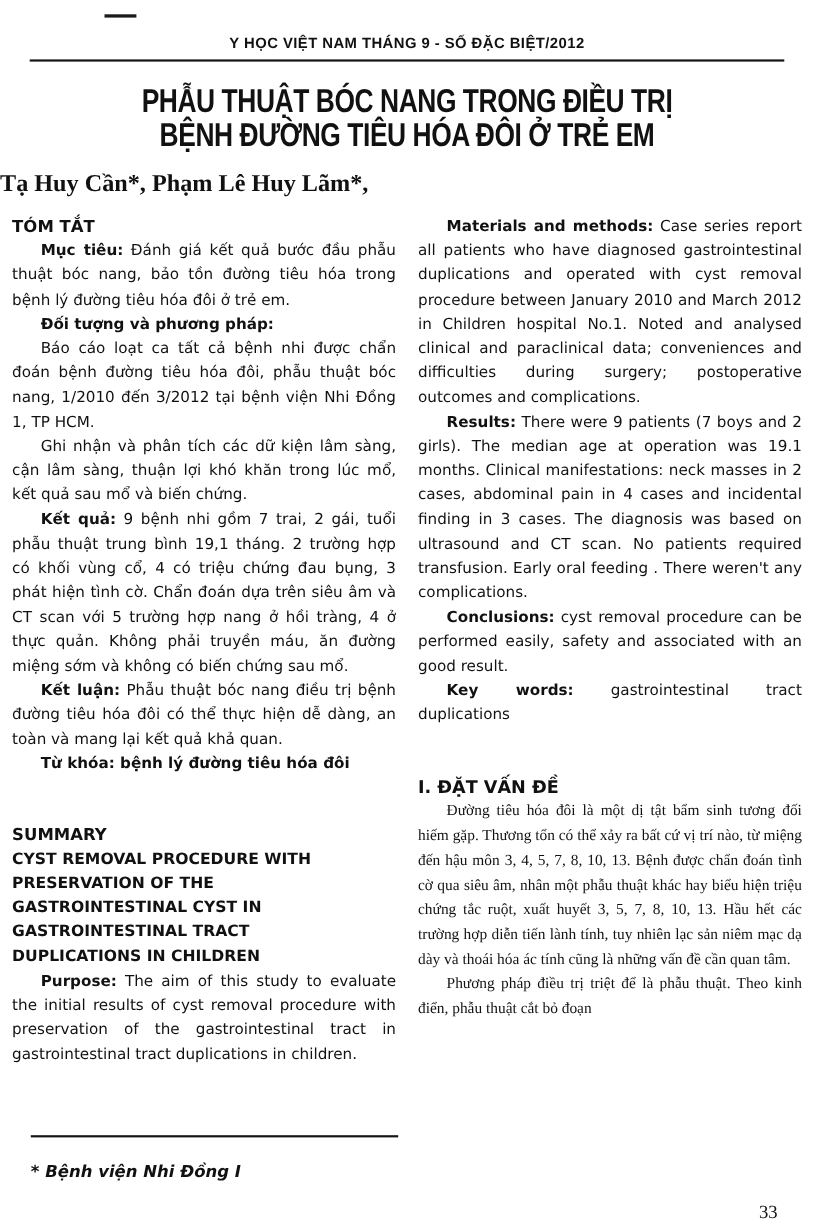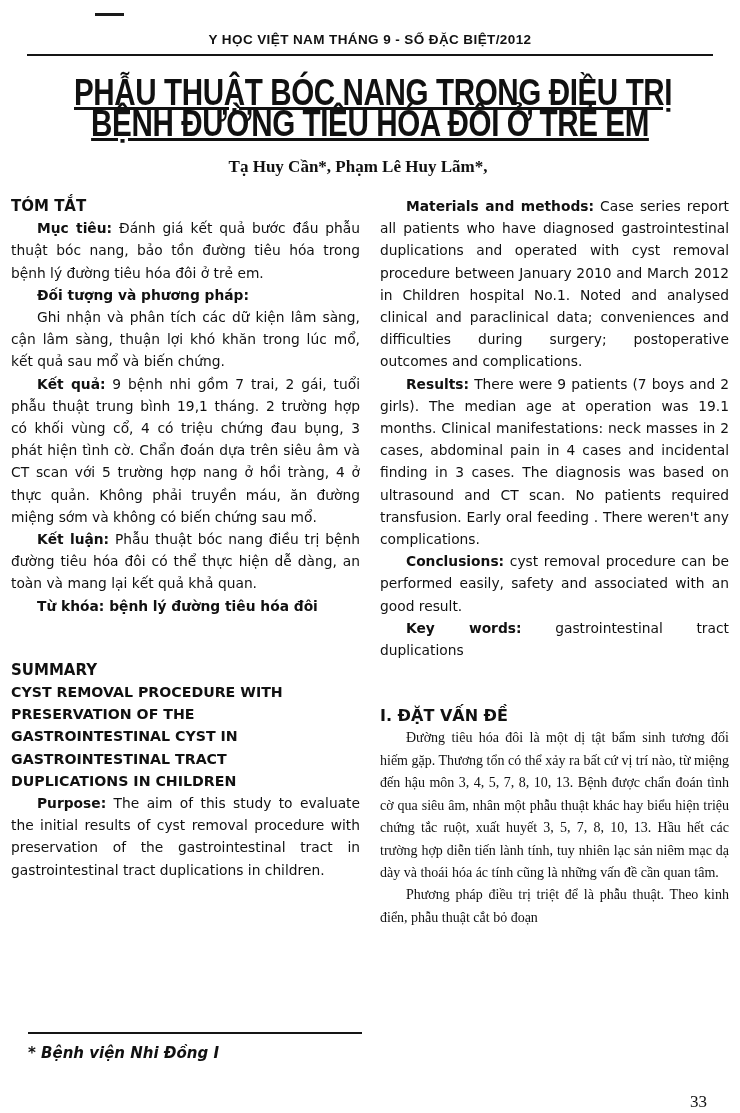--- a/index.html
+++ b/index.html
@@ -26,33 +26,32 @@
   .header-rule{
     margin:7px 27px 0 27px;
     height:0;
     border-top:2.5px solid #151515;
   }
   .article-title{
     margin-top:21px;
     text-align:center;
     font-family:"Liberation Sans",sans-serif;
     font-weight:800;
-    font-size:37px;
+    font-size:30px;
     line-height:31px;
     letter-spacing:-.5px;
-    text-decoration:underline;
   }
   .article-title .tline{display:block;transform:scaleX(.80);transform-origin:50% 50%;white-space:nowrap;}
   .authors{
     margin-top:16px;
     padding-right:24px;
-    text-align:center;
+    text-align:left;
     font-family:"Liberation Serif",serif;
     font-weight:bold;
-    font-size:17px;
+    font-size:22px;
     line-height:24px;
   }
   .columns{
     display:flex;
     gap:20px;
     padding:0 11px;
     margin-top:16px;
   }
   .col{flex:1;min-width:0;}
   .sec-heading{
@@ -92,21 +91,21 @@
     line-height:22.4px;
     text-align:justify;
     text-indent:26px;
   }
   .footnote{
     position:absolute;
     left:28px;top:1032px;
     width:334px;
     background:#fff;
     border-top:2.5px solid #151515;
-    padding-top:10px;
+    padding-top:22px;
     font-style:italic;
     font-weight:600;
     font-size:15px;
     font-family:"DejaVu Sans",sans-serif;
   }
   .page-number{
     position:absolute;
     right:33px;top:1092px;
     font-family:"Liberation Serif",serif;
     font-size:17px;
@@ -133,20 +132,21 @@
 
   <div class="columns">
 
     <div class="col">
       <h2 class="sec-heading">TÓM TẮT</h2>
 
       <p class="ab"><span class="b">Mục tiêu:</span> <span>Đánh giá kết quả bước đầu phẫu thuật bóc nang, bảo tồn đường tiêu hóa trong bệnh lý đường tiêu hóa đôi ở trẻ em.</span></p>
 
       <p class="standalone-label">Đối tượng và phương pháp:</p>
 
+      <p class="ab">Báo cáo loạt ca tất cả bệnh nhi được chẩn đoán bệnh đường tiêu hóa đôi, phẫu thuật bóc nang, 1/2010 đến 3/2012 tại bệnh viện Nhi Đồng 1, TP HCM.</p>
 
       <p class="ab">Ghi nhận và phân tích các dữ kiện lâm sàng, cận lâm sàng, thuận lợi khó khăn trong lúc mổ, kết quả sau mổ và biến chứng.</p>
 
       <p class="ab"><span class="b">Kết quả:</span> <span>9 bệnh nhi gồm 7 trai, 2 gái, tuổi phẫu thuật trung bình 19,1 tháng. 2 trường hợp có khối vùng cổ, 4 có triệu chứng đau bụng, 3 phát hiện tình cờ. Chẩn đoán dựa trên siêu âm và CT scan với 5 trường hợp nang ở hồi tràng, 4 ở thực quản. Không phải truyền máu, ăn đường miệng sớm và không có biến chứng sau mổ.</span></p>
 
       <p class="ab"><span class="b">Kết luận:</span> <span>Phẫu thuật bóc nang điều trị bệnh đường tiêu hóa đôi có thể thực hiện dễ dàng, an toàn và mang lại kết quả khả quan.</span></p>
 
       <p class="standalone-label">Từ khóa: bệnh lý đường tiêu hóa đôi</p>
 
       <h2 class="sec-heading summary-heading">SUMMARY</h2>

